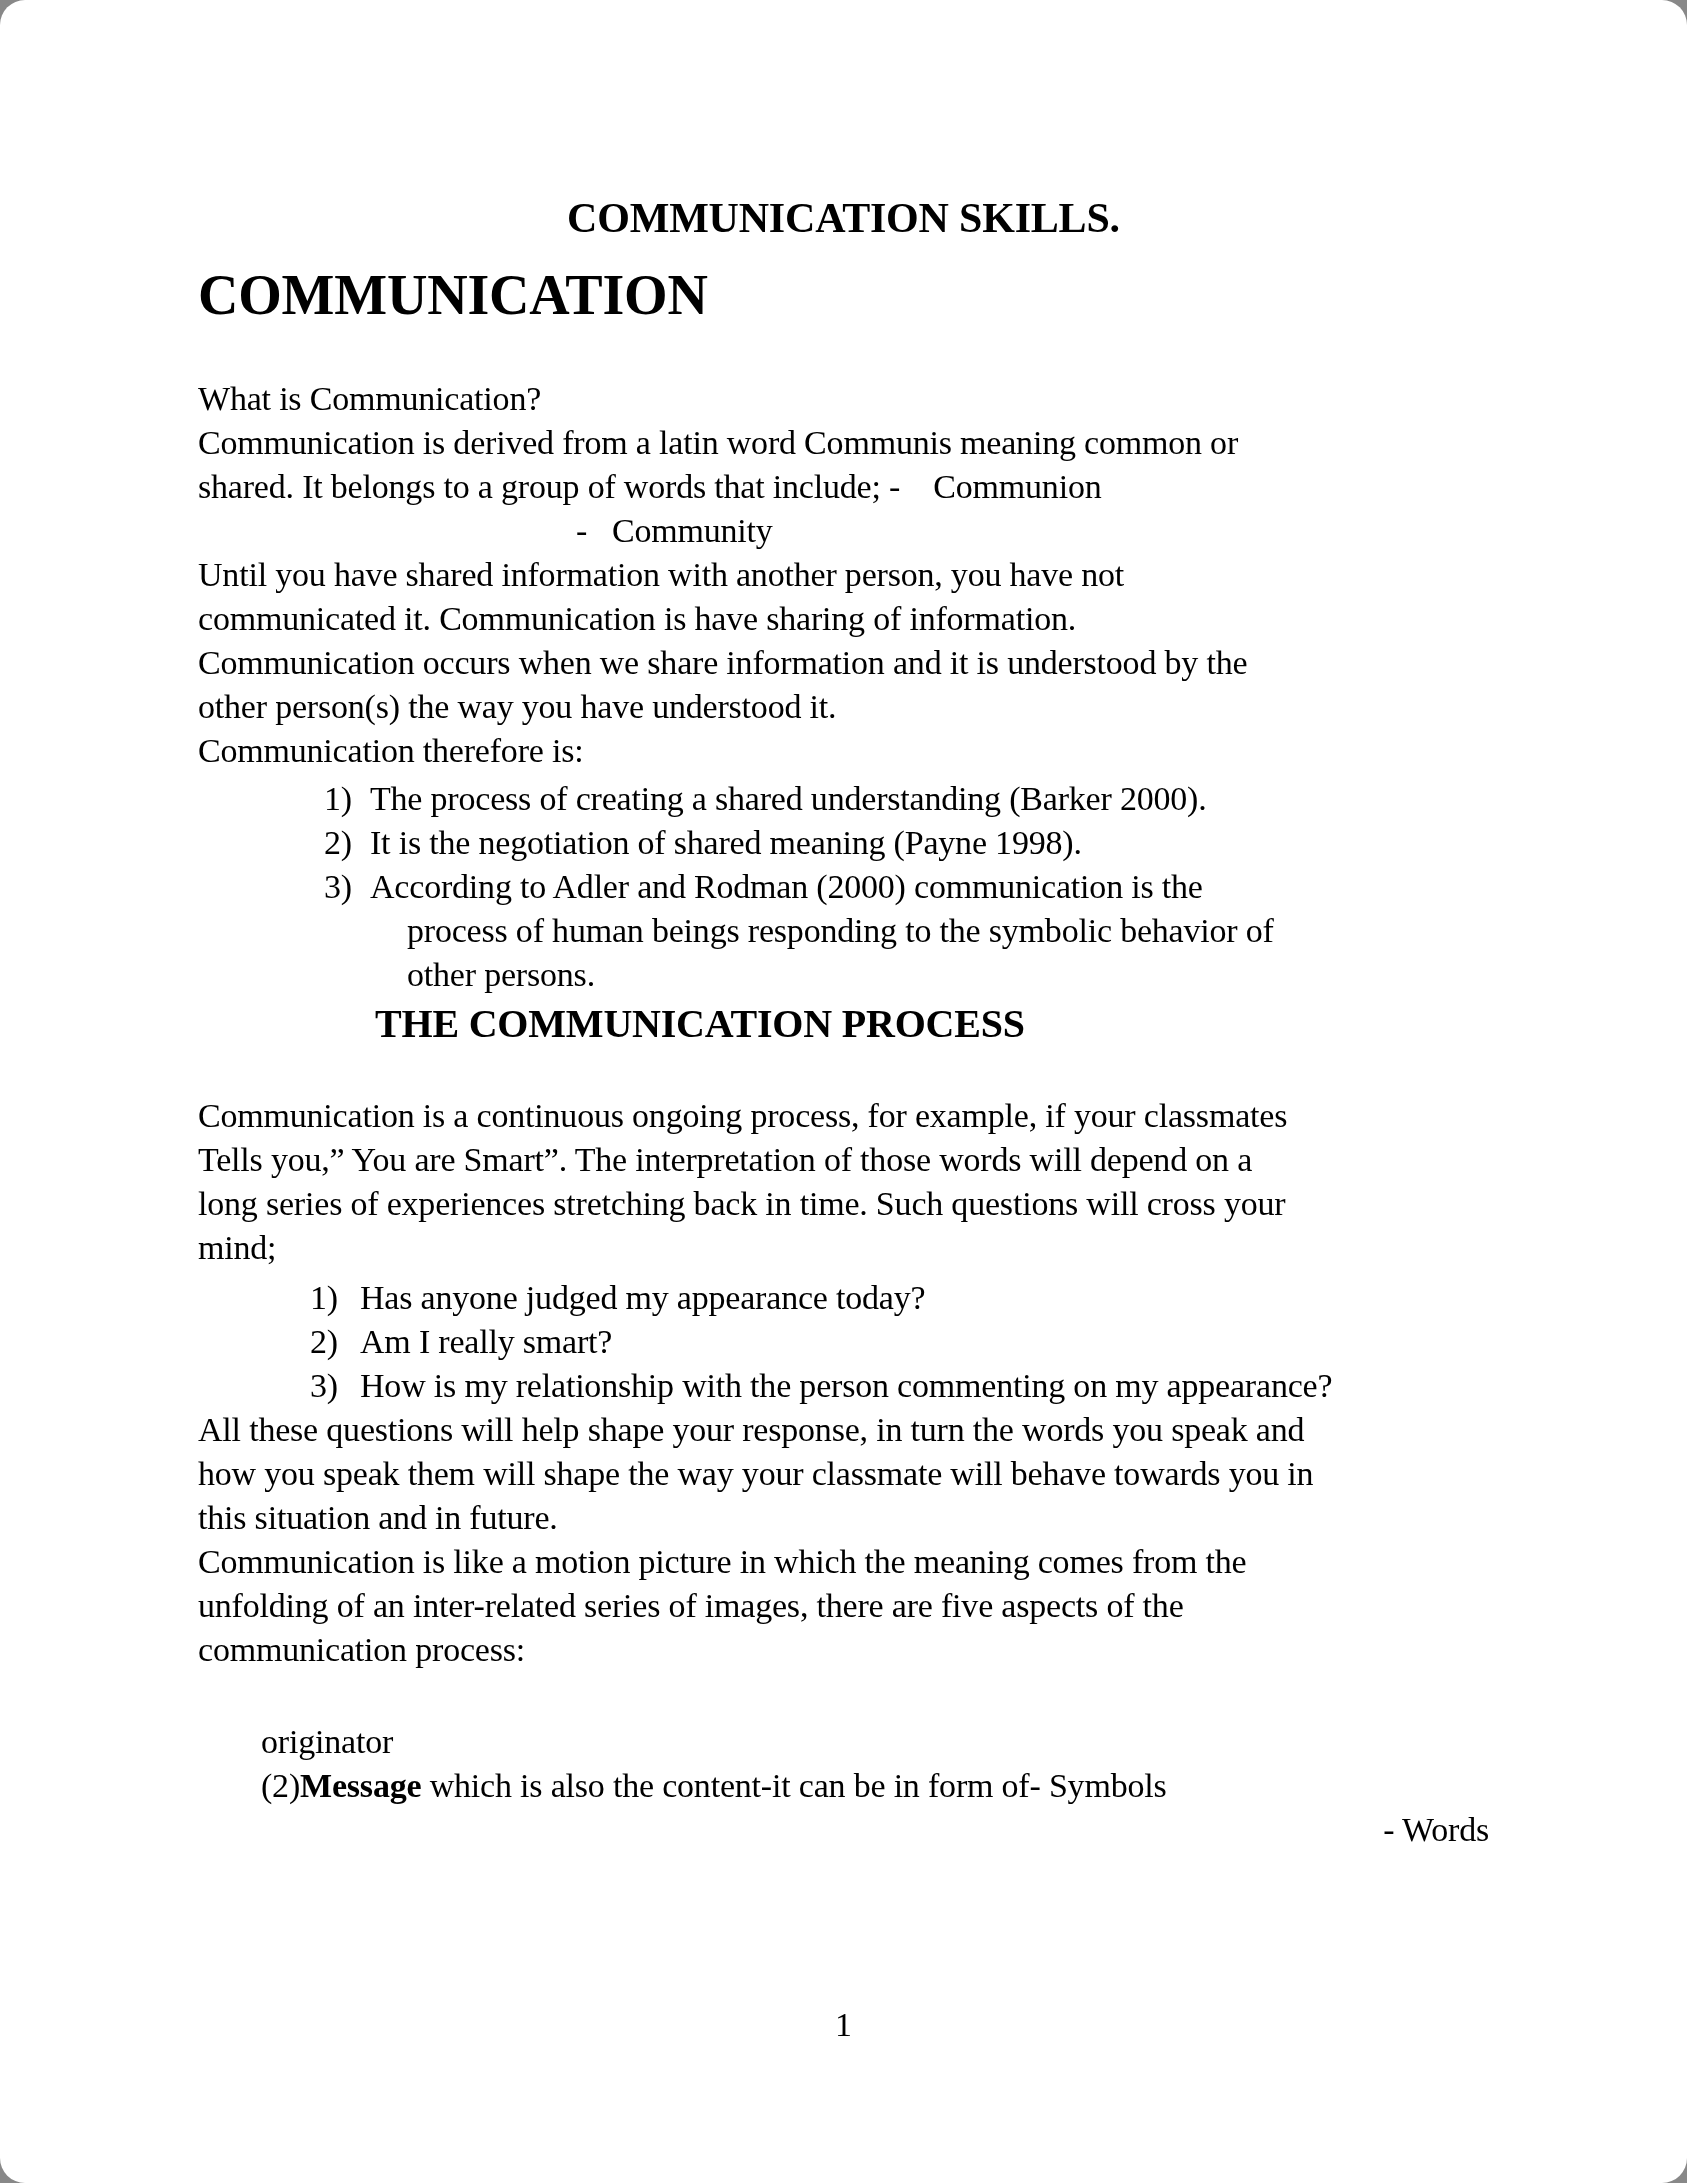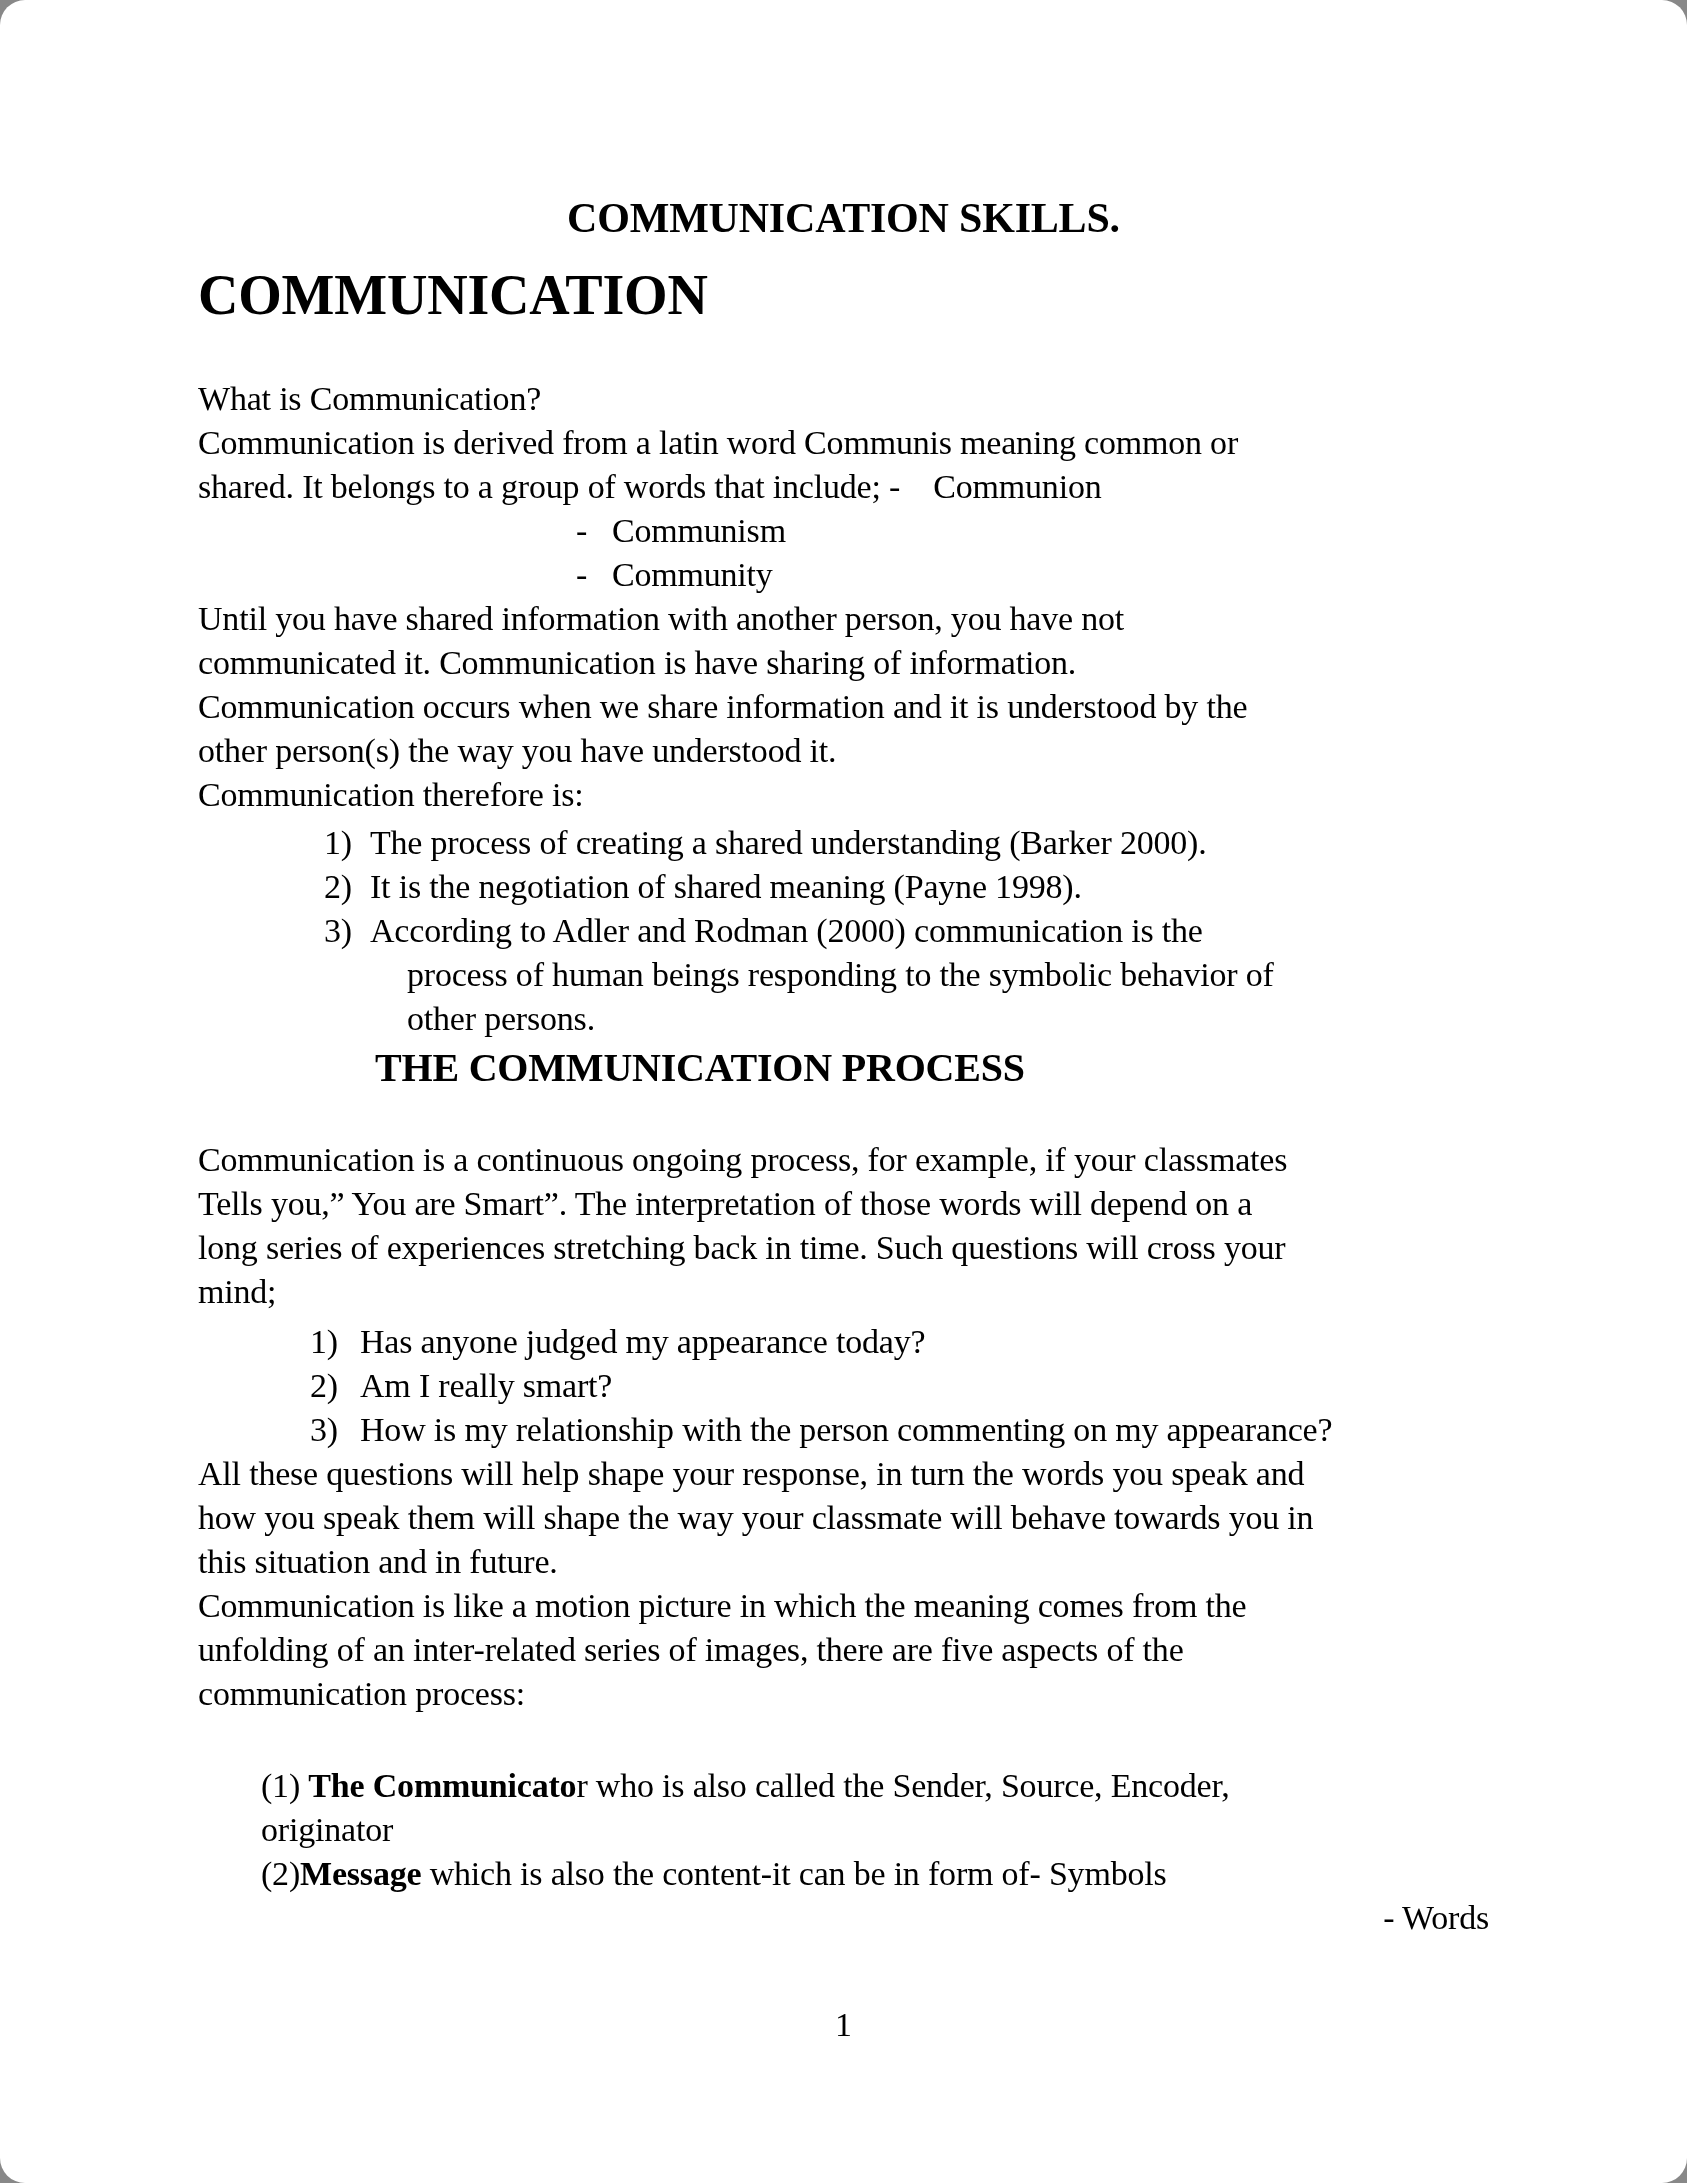--- a/index.html
+++ b/index.html
@@ -66,21 +66,20 @@
   <div class="content">
 
     <div class="doc-title line">COMMUNICATION SKILLS.</div>
 
     <div class="h1 line">COMMUNICATION</div>
 
     <div class="para1">
       <div class="line">What is Communication?</div>
       <div class="line">Communication is derived from a latin word Communis meaning common or</div>
       <div class="line">shared. It belongs to a group of words that include; -&nbsp;&nbsp;&nbsp;&nbsp;Communion</div>
-      <div class="line bullet"><span class="dash">-</span><span>Communism</span></div>
       <div class="line bullet"><span class="dash">-</span><span>Community</span></div>
       <div class="line">Until you have shared information with another person, you have not</div>
       <div class="line">communicated it. Communication is have sharing of information.</div>
       <div class="line">Communication occurs when we share information and it is understood by the</div>
       <div class="line">other person(s) the way you have understood it.</div>
       <div class="line">Communication therefore is:</div>
     </div>
 
     <div class="list1">
       <div class="line"><span class="num">1)</span><span>The process of creating a shared understanding (Barker 2000).</span></div>
@@ -108,21 +107,20 @@
     <div class="para3">
       <div class="line">All these questions will help shape your response, in turn the words you speak and</div>
       <div class="line">how you speak them will shape the way your classmate will behave towards you in</div>
       <div class="line">this situation and in future.</div>
       <div class="line">Communication is like a motion picture in which the meaning comes from the</div>
       <div class="line">unfolding of an inter-related series of images, there are five aspects of the</div>
       <div class="line">communication process:</div>
     </div>
 
     <div class="aspects">
-      <div class="line"><span>(1) </span><span class="b">The Communicato</span><span>r who is also called the Sender, Source, Encoder,</span></div>
       <div class="line">originator</div>
       <div class="line"><span>(2)</span><span class="b">Message</span><span> which is also the content-it can be in form of- Symbols</span></div>
       <div class="line words-line">- Words</div>
     </div>
 
   </div>
 
   <div class="footer">1</div>
 </div>
 

